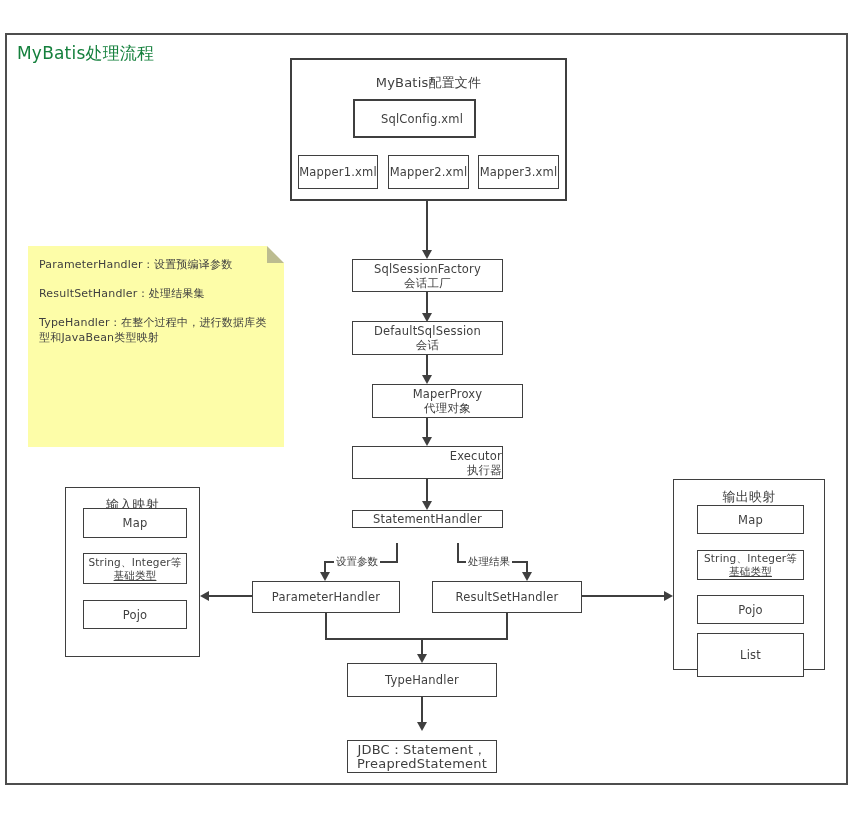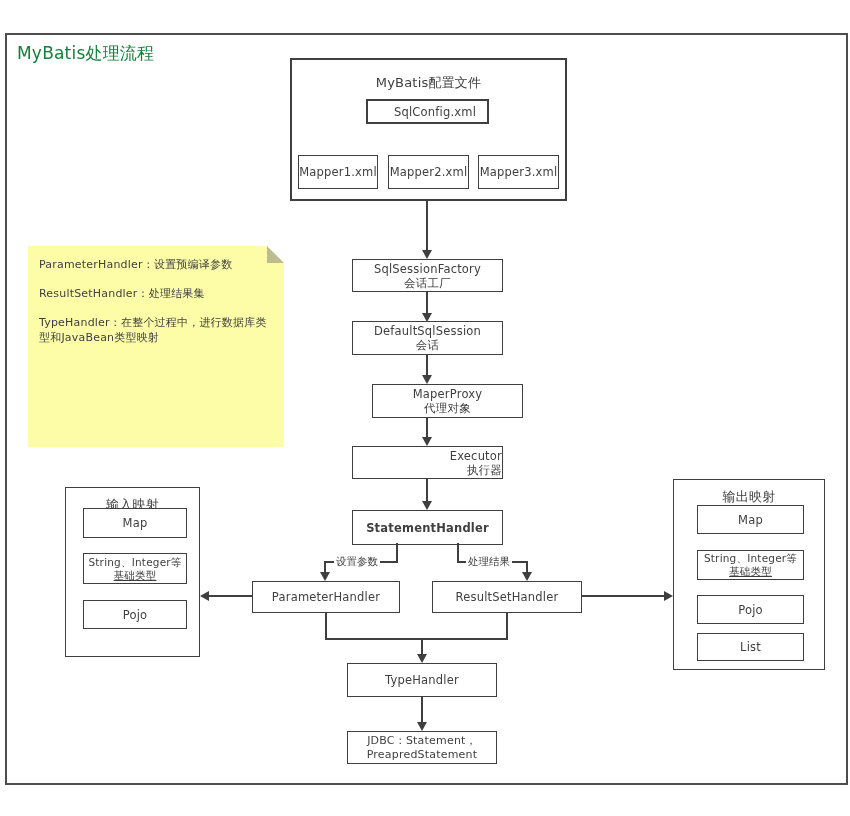--- a/index.html
+++ b/index.html
@@ -55,33 +55,33 @@
     background:#fdfda8; padding:11px 9px 0 11px;
   }
   .note-fold {
     position:absolute; top:0; right:0; width:0; height:0;
     border-style:solid; border-width:0 17px 17px 0;
     border-color:#ffffff #ffffff #bcbc90 #bcbc90;
   }
   .note p { font-size:11px; line-height:15px; margin:0 0 14px 0; color:#3f3f3f; letter-spacing:0.2px; }
   .small2 { font-size:10.5px; line-height:13px; }
   .u { text-decoration:underline; }
-  .jdbc { font-size:11px; line-height:14px; }
+  .jdbc { font-size:13px; line-height:14px;margin-top:9px; }
 </style>
 </head>
 <body>
 
 <div id="canvas">
 
   <div class="frame"></div>
   <div class="page-title">MyBatis处理流程</div>
 
   <div class="container-box" style="left:290px; top:58px; width:277px; height:143px; border-width:2px;">
     <div class="container-title config-title">MyBatis配置文件</div>
-    <div class="box" style="left:74px; top:39px; width:123px; height:25px; border-width:2px;padding-left:15px;">SqlConfig.xml</div>
+    <div class="box" style="left:61px; top:39px; width:123px; height:39px; border-width:2px;padding-left:15px;">SqlConfig.xml</div>
     <div class="box" style="left:6px; top:95px; width:80px; height:34px;">Mapper1.xml</div>
     <div class="box" style="left:96px; top:95px; width:81px; height:34px;">Mapper2.xml</div>
     <div class="box" style="left:186px; top:95px; width:81px; height:34px;">Mapper3.xml</div>
   </div>
 
   <div class="note">
     <div class="note-fold"></div>
     <p>ParameterHandler：设置预编译参数</p>
     <p>ResultSetHandler：处理结果集</p>
     <p>TypeHandler：在整个过程中，进行数据库类型和JavaBean类型映射</p>
@@ -111,21 +111,21 @@
   <div class="vline" style="left:426px; top:418px; height:20px;"></div>
   <div class="arr-d" style="left:422px; top:437px;"></div>
 
   <div class="box" style="left:352px; top:446px; width:151px; height:33px;align-items:flex-end;">
     <span>Executor</span>
     <span>执行器</span>
   </div>
   <div class="vline" style="left:426px; top:479px; height:23px;"></div>
   <div class="arr-d" style="left:422px; top:501px;"></div>
 
-  <div class="box" style="left:352px; top:510px; width:151px; height:35px;font-weight:bold;">StatementHandler</div>
+  <div class="box" style="left:352px; top:510px; width:151px; height:18px;">StatementHandler</div>
 
   <div class="vline" style="left:396px; top:543px; height:20px;"></div>
   <div class="hline" style="left:325px; top:561px; width:73px;"></div>
   <div class="blabel" style="left:334px; top:555px;">设置参数</div>
   <div class="vline" style="left:324px; top:561px; height:13px;"></div>
   <div class="arr-d" style="left:320px; top:572px;"></div>
 
   <div class="vline" style="left:457px; top:543px; height:20px;"></div>
   <div class="hline" style="left:458px; top:561px; width:70px;"></div>
   <div class="blabel" style="left:466px; top:555px;">处理结果</div>
@@ -167,16 +167,16 @@
   </div>
 
   <div class="container-box" style="left:673px; top:479px; width:152px; height:191px;">
     <div class="container-title">输出映射</div>
     <div class="box" style="left:23px; top:25px; width:107px; height:29px;">Map</div>
     <div class="box small2" style="left:23px; top:70px; width:107px; height:30px;">
       <span>String、Integer等</span>
       <span class="u">基础类型</span>
     </div>
     <div class="box" style="left:23px; top:115px; width:107px; height:29px;">Pojo</div>
-    <div class="box" style="left:23px; top:153px; width:107px; height:28px;">List</div>
+    <div class="box" style="left:23px; top:153px; width:107px; height:44px;">List</div>
   </div>
 
 </div>
 
 </body></html>

